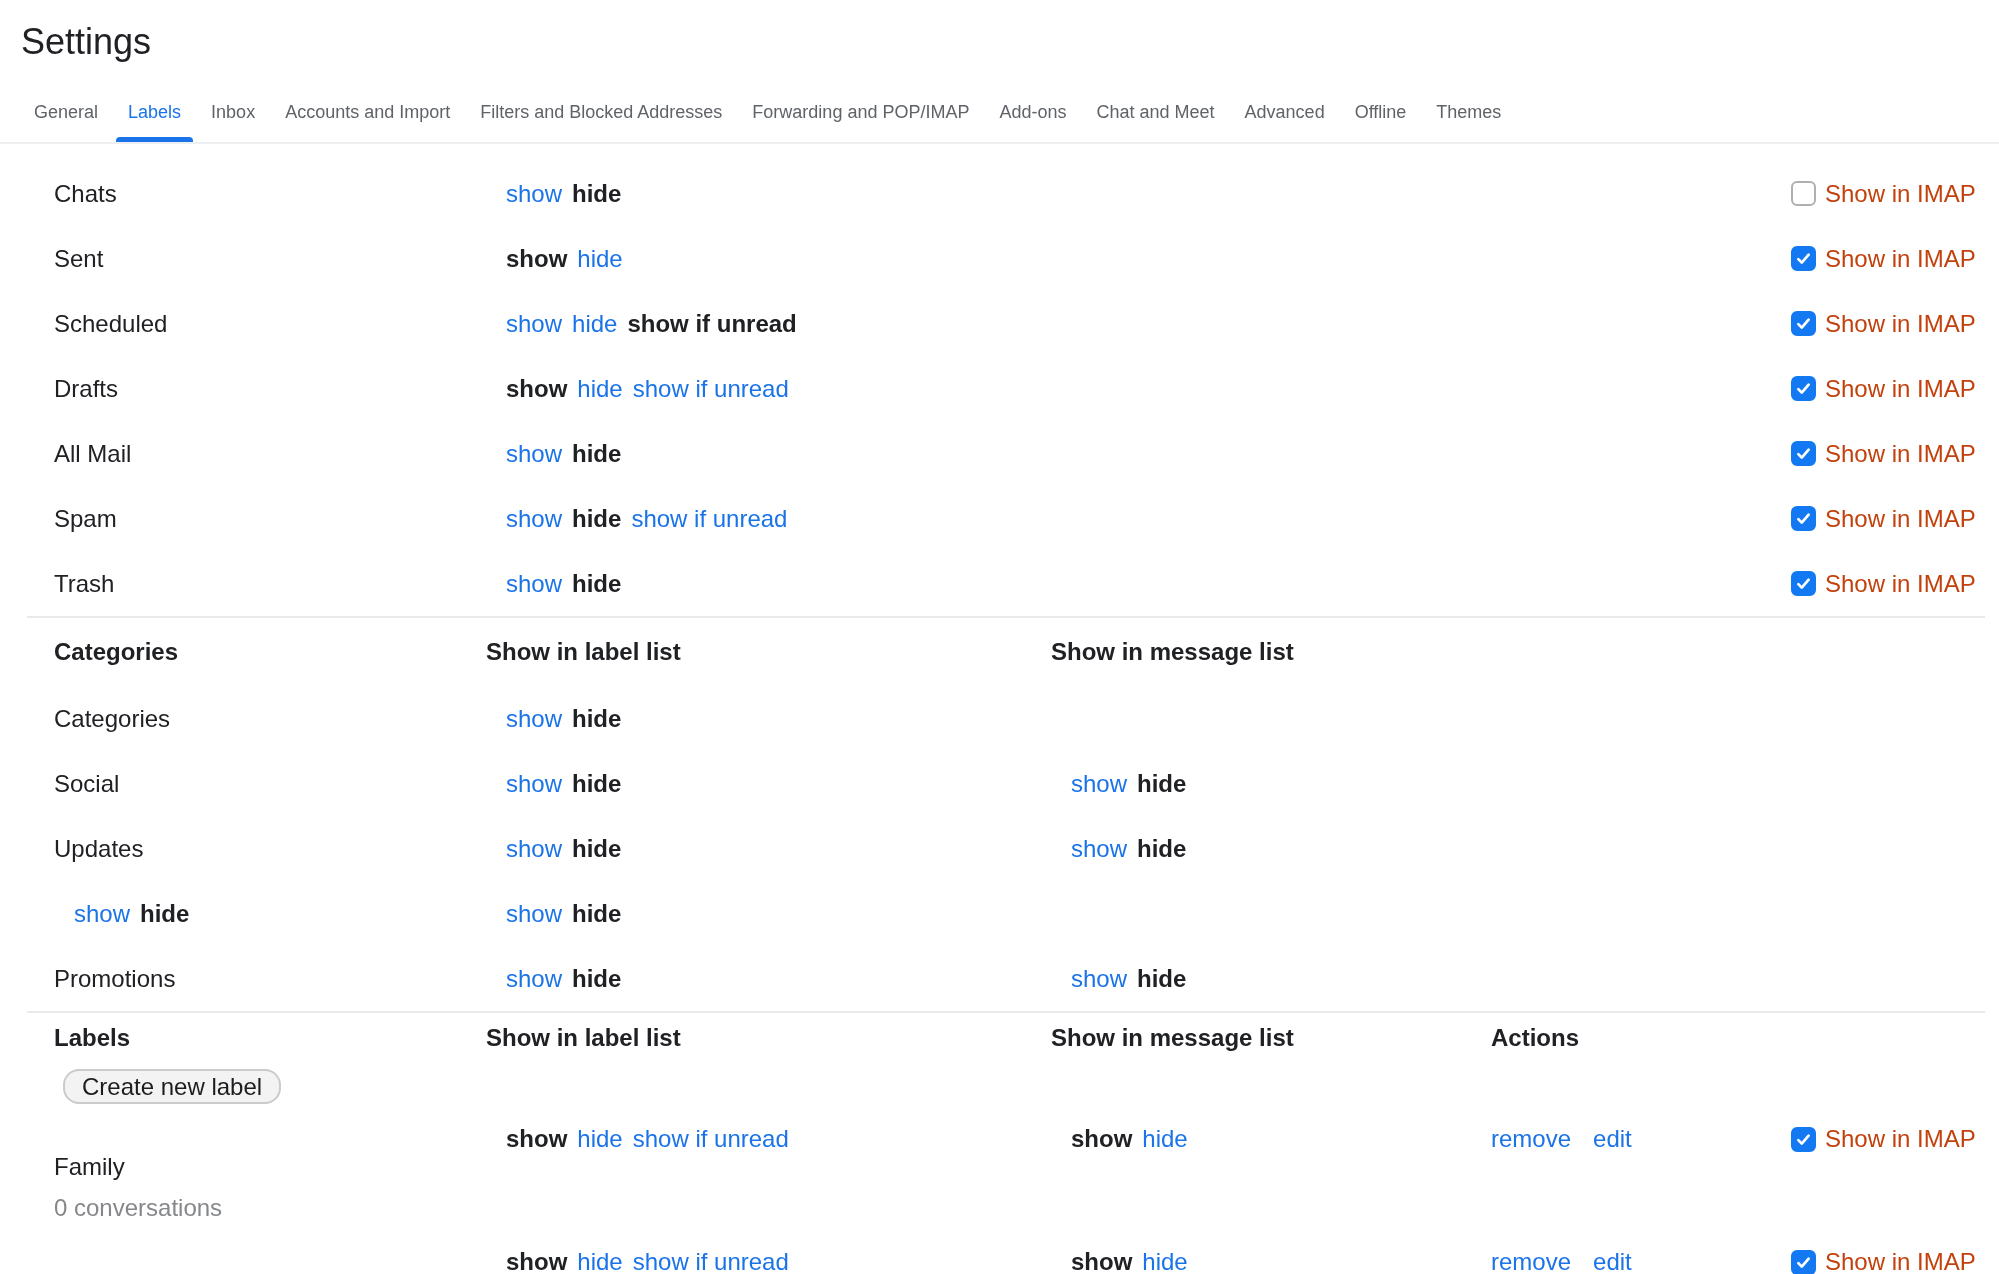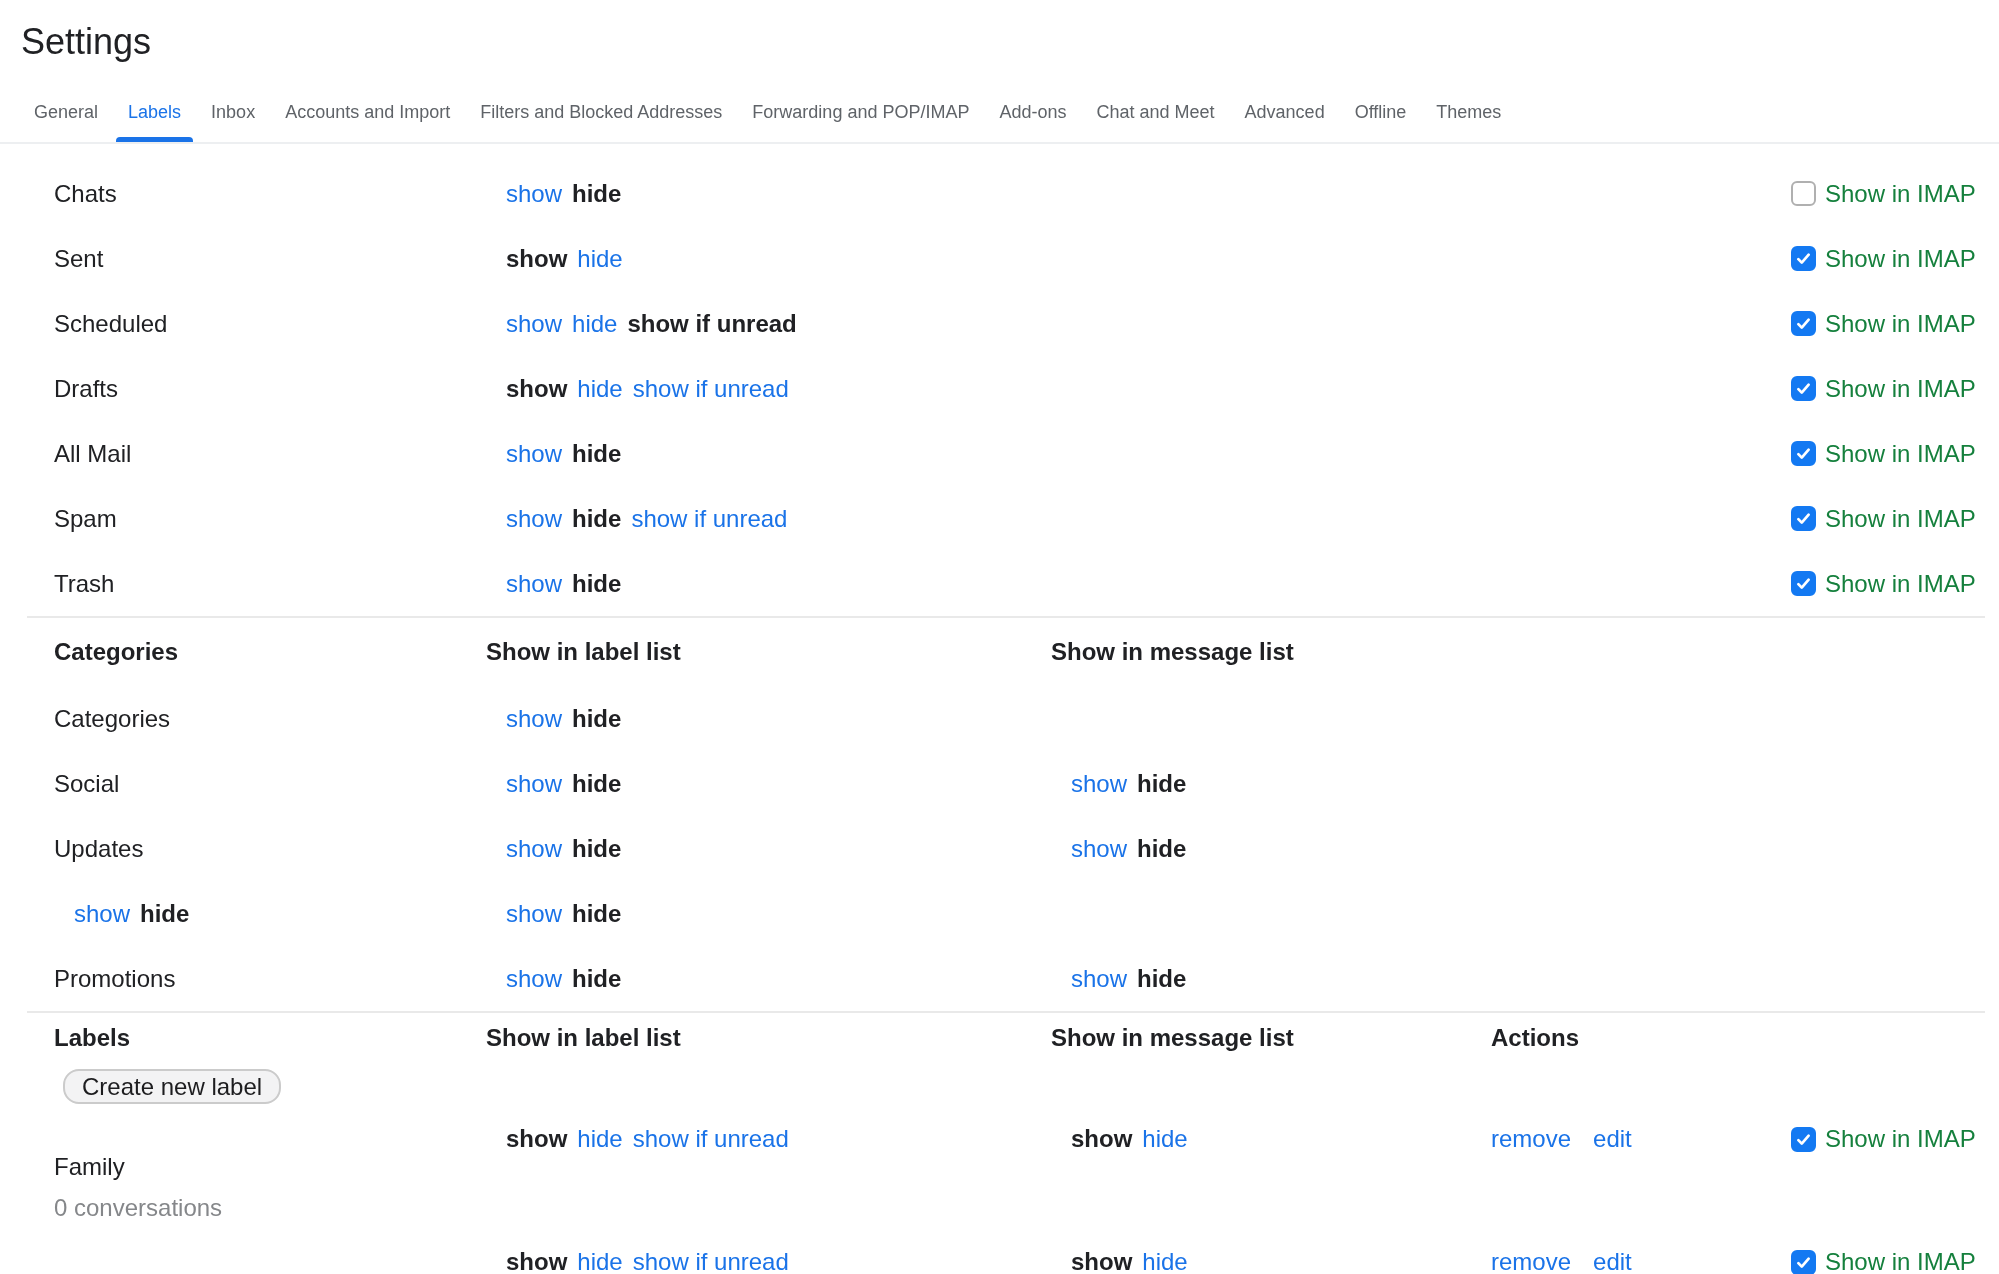--- a/index.html
+++ b/index.html
@@ -60,21 +60,21 @@
     border:2px solid var(--checkbox_border,#b0b0b0); border-radius:6px;
     background:#fff; display:inline-flex; align-items:center; justify-content:center;
     cursor:pointer;
   }
   .cb .tick { visibility:hidden; width:19px; height:19px; }
   .cb.checked {
     background:var(--checkbox_checked,#1379f2);
     border-color:var(--checkbox_checked,#1379f2);
   }
   .cb.checked .tick { visibility:visible; }
-  .imap-label { color:#15803d;text-align:center; }
+  .imap-label { color:#c2410c;text-align:center; }
   
   .btn-row { padding-left:58px; margin-top:6px; }
   .create-btn {
     display:inline-block; margin-left:5px;
     font-family:inherit; font-size:24px; color:#1d1d1f;
     background:var(--button_bg,#f3f3f4);
     border:2px solid var(--button_border,#cbcbcb); border-radius:16px;
     padding:2px 17px 4px; height:35px; line-height:27px;
     cursor:pointer;
   }

